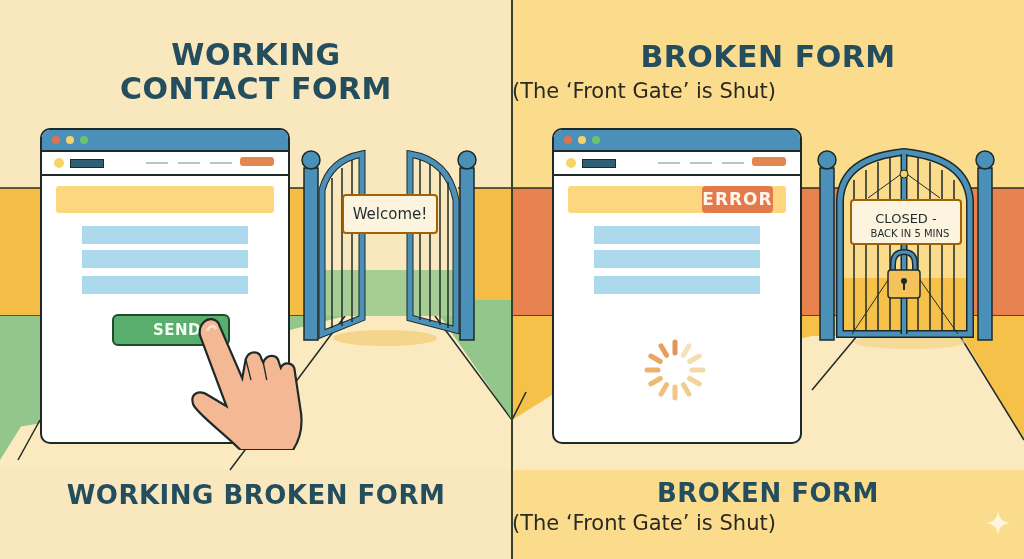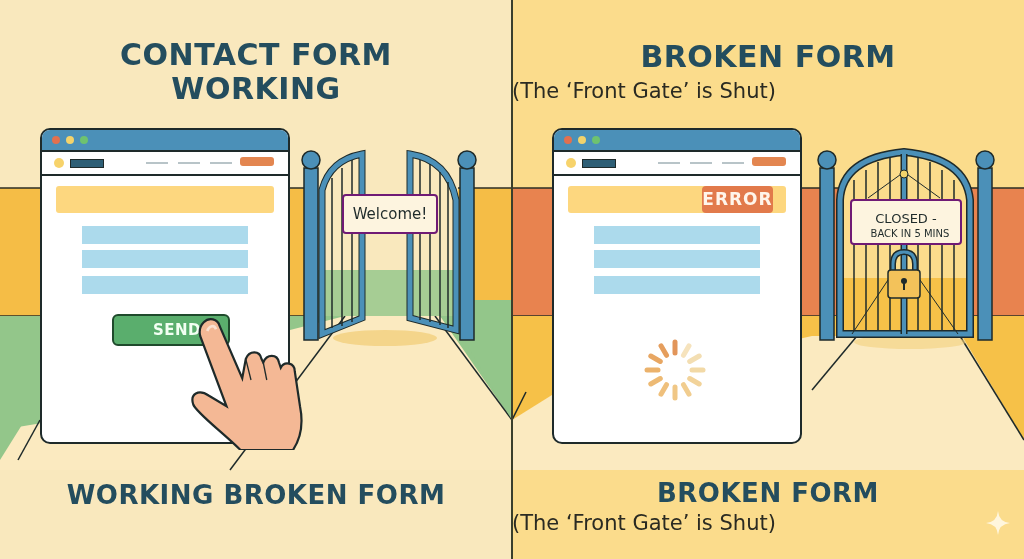--- a/index.html
+++ b/index.html
@@ -18,21 +18,21 @@
   .dot{position:absolute;top:6px;width:8px;height:8px;border-radius:50%;}
   .nav{height:22px;border-bottom:2px solid #1e2a2a;position:relative;background:#fff;}
   .nav .logo{position:absolute;left:12px;top:6px;width:10px;height:10px;border-radius:50%;background:#f7d36b;}
   .nav .brand{position:absolute;left:28px;top:7px;width:32px;height:7px;background:#2e5f76;border:1px solid #1e2a2a;}
   .nav .link{position:absolute;top:10px;width:22px;height:2px;background:#b8c4c8;}
   .nav .cta{position:absolute;top:5px;width:34px;height:9px;border-radius:3px;background:#e38650;}
   .banner{position:absolute;height:27px;background:#fdd77f;border-radius:3px;}
   .field{position:absolute;height:18px;background:#acdaec;}
   .send-btn{position:absolute;background:#5aae6d;border:2px solid #1f4a2c;border-radius:6px;color:#f2fff2;font-weight:bold;font-size:15px;text-align:center;line-height:28px;letter-spacing:0.5px;padding-left:12px;}
   .error-tag{position:absolute;background:#e27a4b;border-radius:4px;color:#fff5ea;font-weight:bold;font-size:17px;text-align:center;line-height:27px;letter-spacing:1px;}
-  .sign{position:absolute;background:#fdf4df;border:2px solid #701a75;border-radius:4px;text-align:center;color:#1f2b2b;z-index:16;}
+  .sign{position:absolute;background:#fdf4df;border:2px solid #a16207;border-radius:4px;text-align:center;color:#1f2b2b;z-index:16;}
   .sparkle{position:absolute;right:14px;bottom:24px;width:24px;height:24px;z-index:25;}
 </style>
 </head>
 <body>
 
 <div class="panel left">
   <svg class="scene" viewBox="0 0 512 559">
 
     <rect x="0" y="188" width="512" height="128" fill="#f5bd46"></rect>
     <line x1="0" y1="188" x2="512" y2="188" stroke="#2b2e25" stroke-width="1.5"></line>
@@ -81,22 +81,22 @@
         <line x1="448" y1="182" x2="448" y2="328"></line>
       </g>
     </g>
   </svg>
 
   <div class="sign" style="left:342px;top:194px;width:92px;height:36px;">
     <span style="font-size:15px;line-height:36px;">Welcome!</span>
   </div>
 
   <div class="title top1">
+    <div>WORKING</div>
     <div>CONTACT FORM</div>
-    <div>WORKING</div>
   </div>
 
   <div class="browser" style="left:40px;top:128px;width:246px;height:312px;">
     <div class="bar">
       <span class="dot" style="left:10px;background:#e2704f;"></span>
       <span class="dot" style="left:24px;background:#f3d36b;"></span>
       <span class="dot" style="left:38px;background:#6ec26f;"></span>
     </div>
     <div class="nav">
       <span class="logo"></span>

